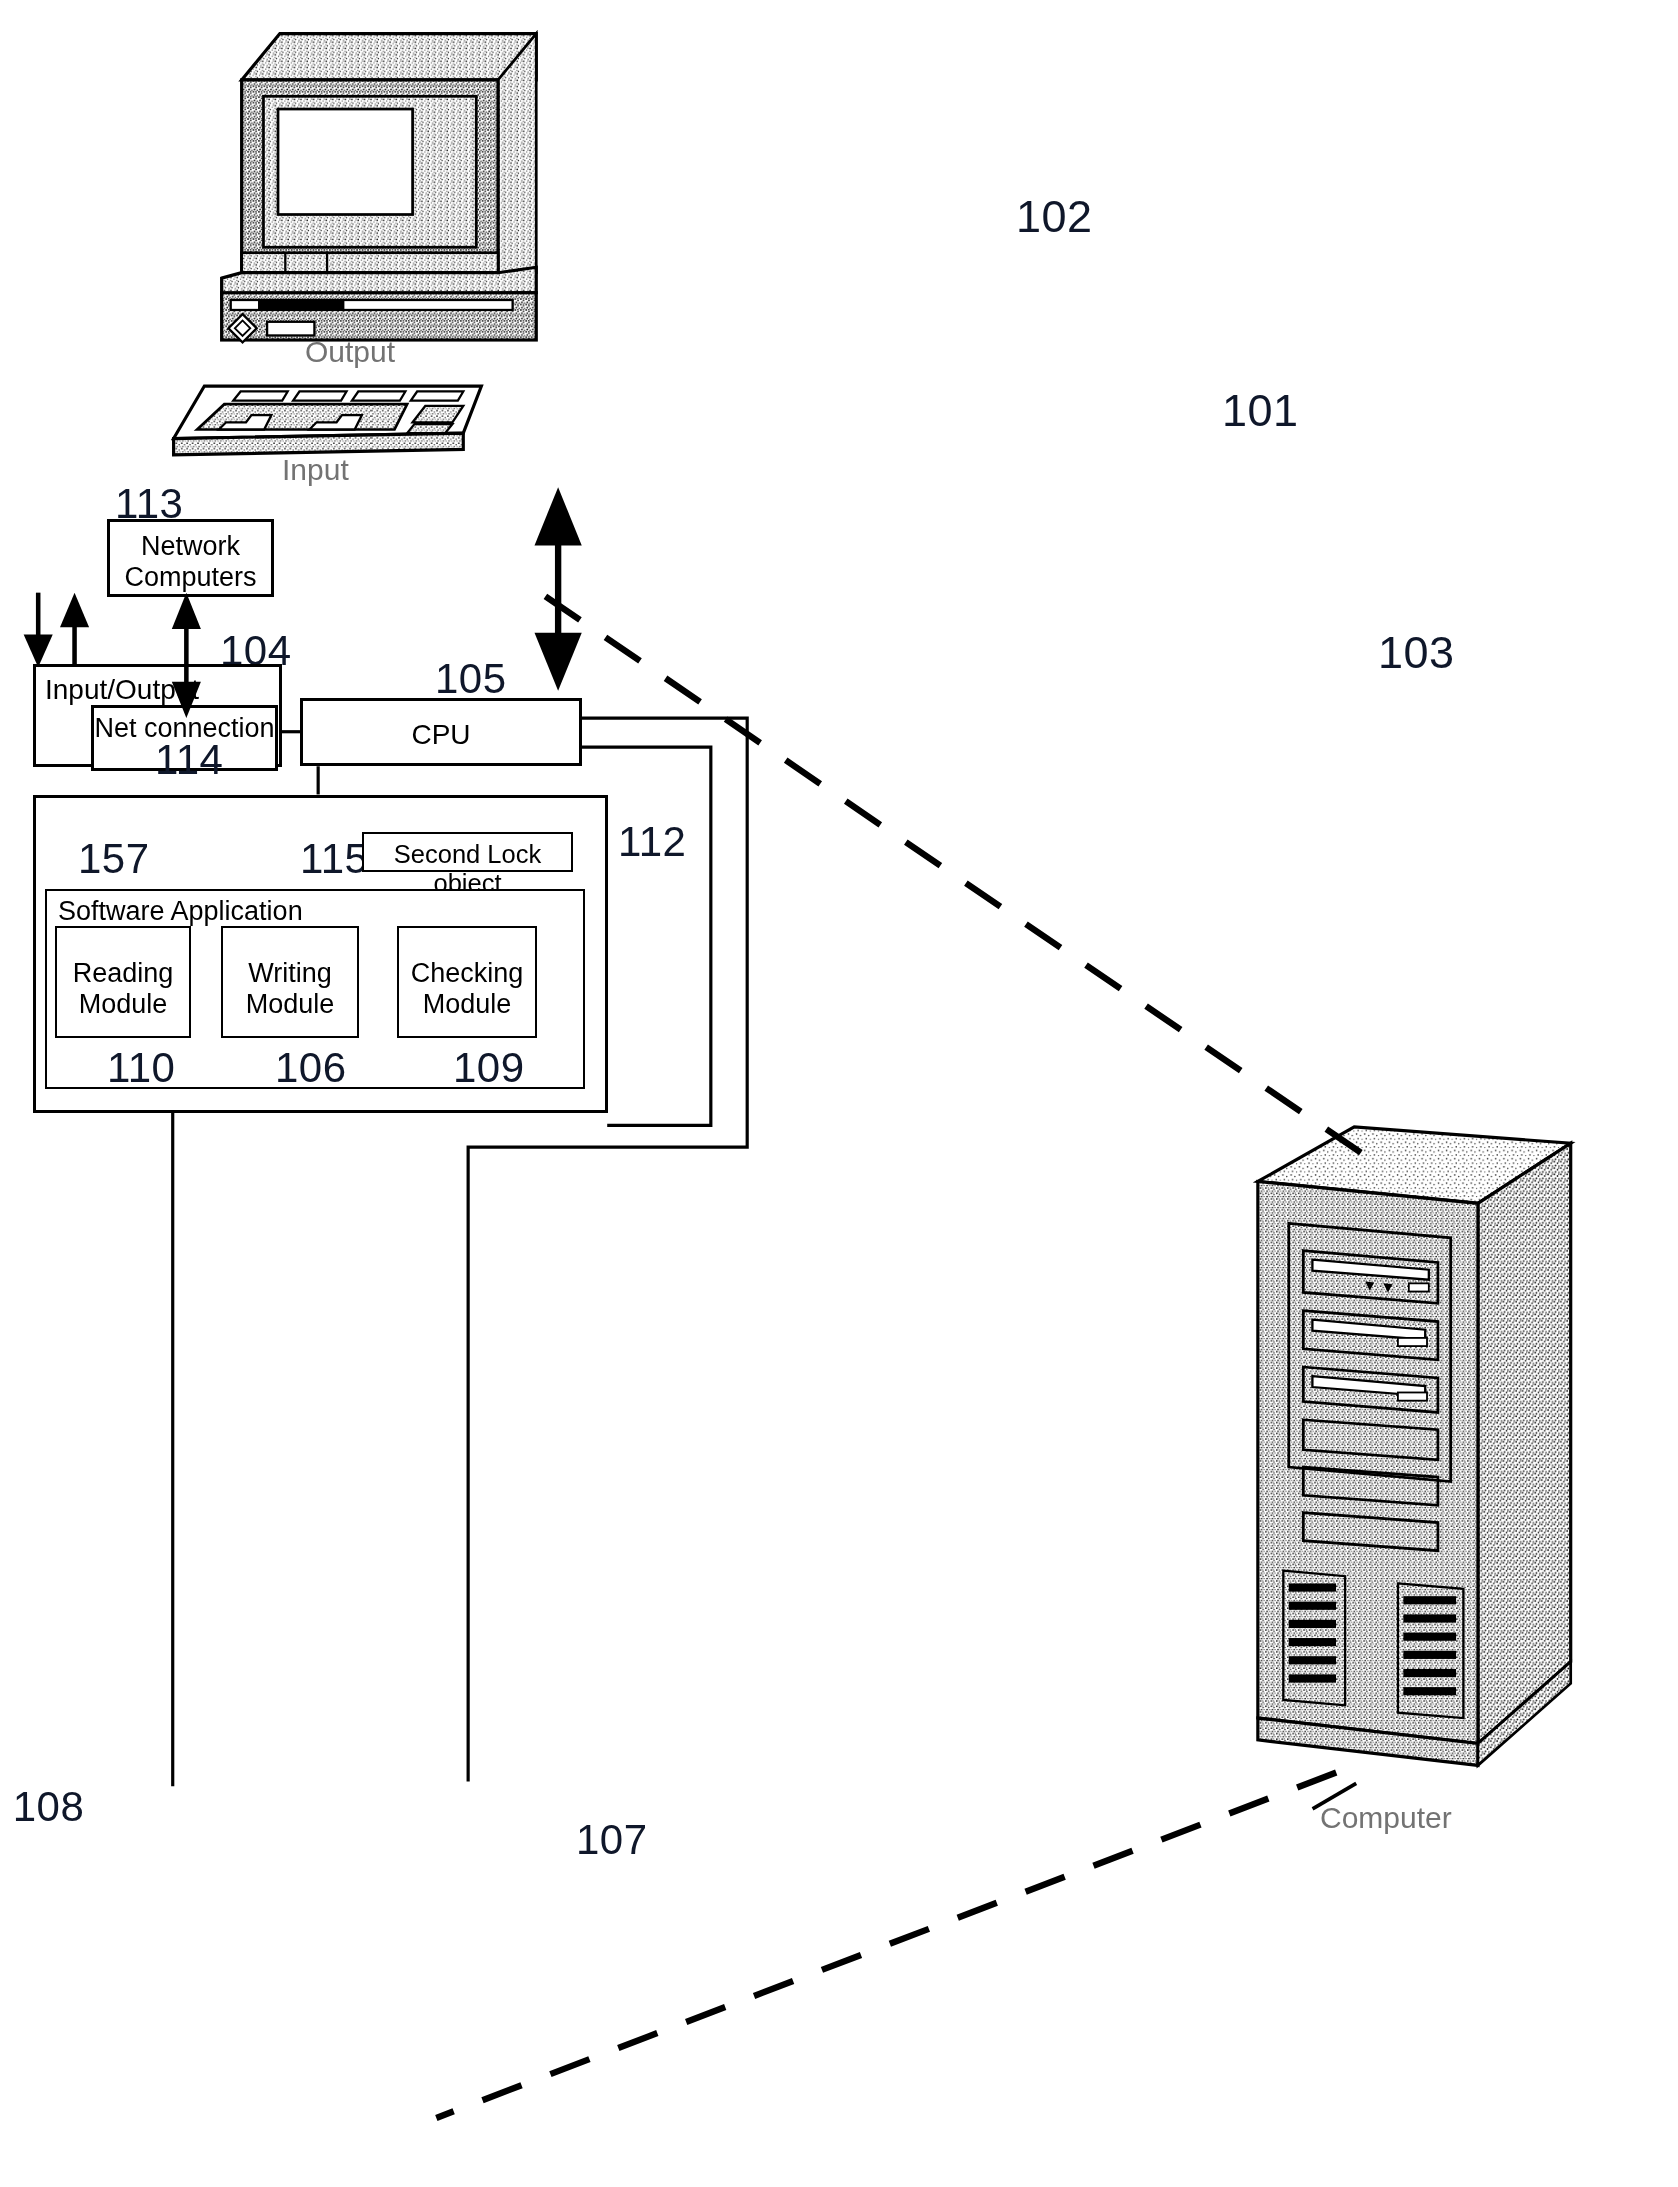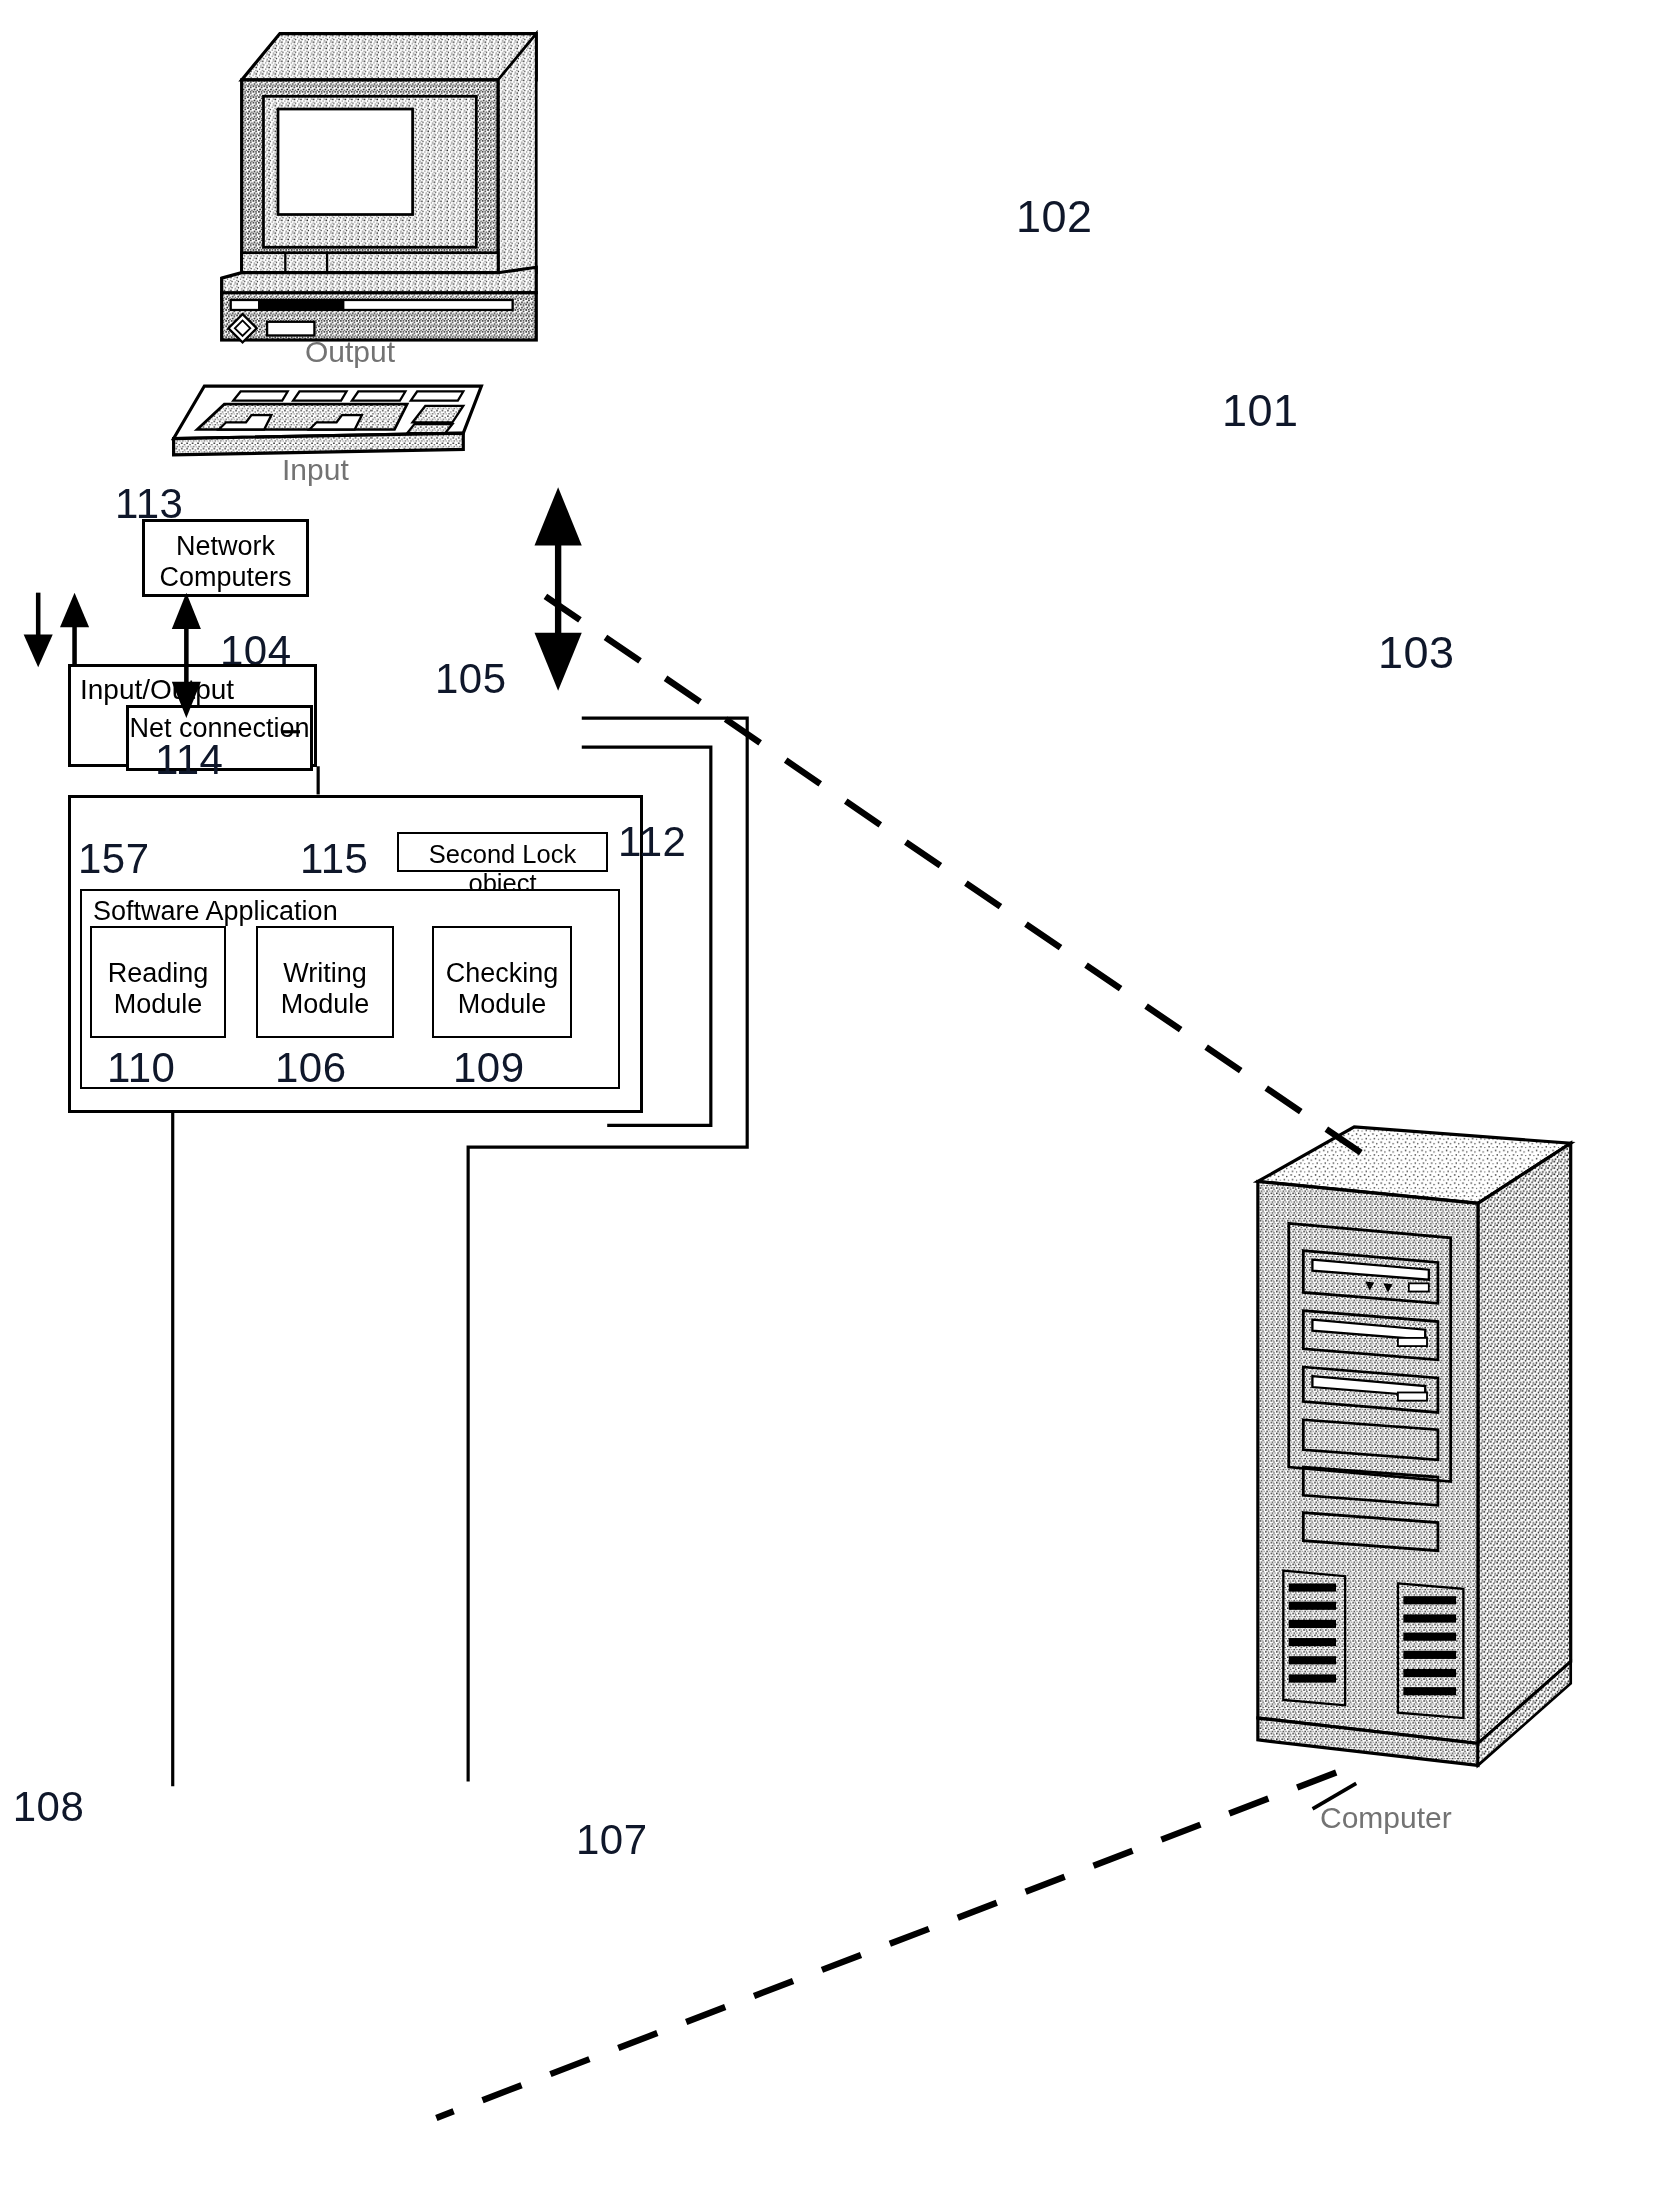--- a/index.html
+++ b/index.html
@@ -19,21 +19,20 @@
   }
   .abs { position: absolute; }
 
   
   .box {
     position: absolute;
     box-sizing: border-box;
     border: 3.6px solid #000;
     background: #fff;
     color: #000;
-    margin-left: 35px;
   }
   .box-thin { border-width: 2.7px; }
 
   .lbl-center {
     position: absolute;
     left: 0; right: 0;
     text-align: center;
     line-height: 1.12;
     color: #000;
   }
@@ -185,20 +184,23 @@
   <div class="box" style="left:33px; top:664px; width:249px; height:103px;">
     <div class="boxlabel" style="left:9px; top:5.5px; font-size:28px;">Input/Output</div>
   </div>
 
   <div class="box" style="left:91px; top:705px; width:187px; height:66px;">
     <div class="lbl-center" style="top:4.5px; font-size:27px;">Net connection</div>
   </div>
   <div class="ref" style="left:155px; top:736px;">114</div>
 
   <div class="ref" style="left:435px; top:655px;">105</div>
+  <div class="box" style="left:300px; top:698px; width:282px; height:68px;">
+    <div class="lbl-center" style="top:18px; font-size:28px;">CPU</div>
+  </div>
 
   <div class="box" style="left:33px; top:795px; width:575px; height:318px;"></div>
   <div class="ref" style="left:78px; top:835px;">157</div>
 
   <div class="ref" style="left:300px; top:835px;">115</div>
   <div class="box box-thin" style="left:362px; top:832px; width:211px; height:40px;">
     <div class="lbl-center" style="top:6.4px; font-size:25.5px;">Second Lock object</div>
   </div>
 
   <div class="box box-thin" style="left:45px; top:889px; width:540px; height:200px;">

